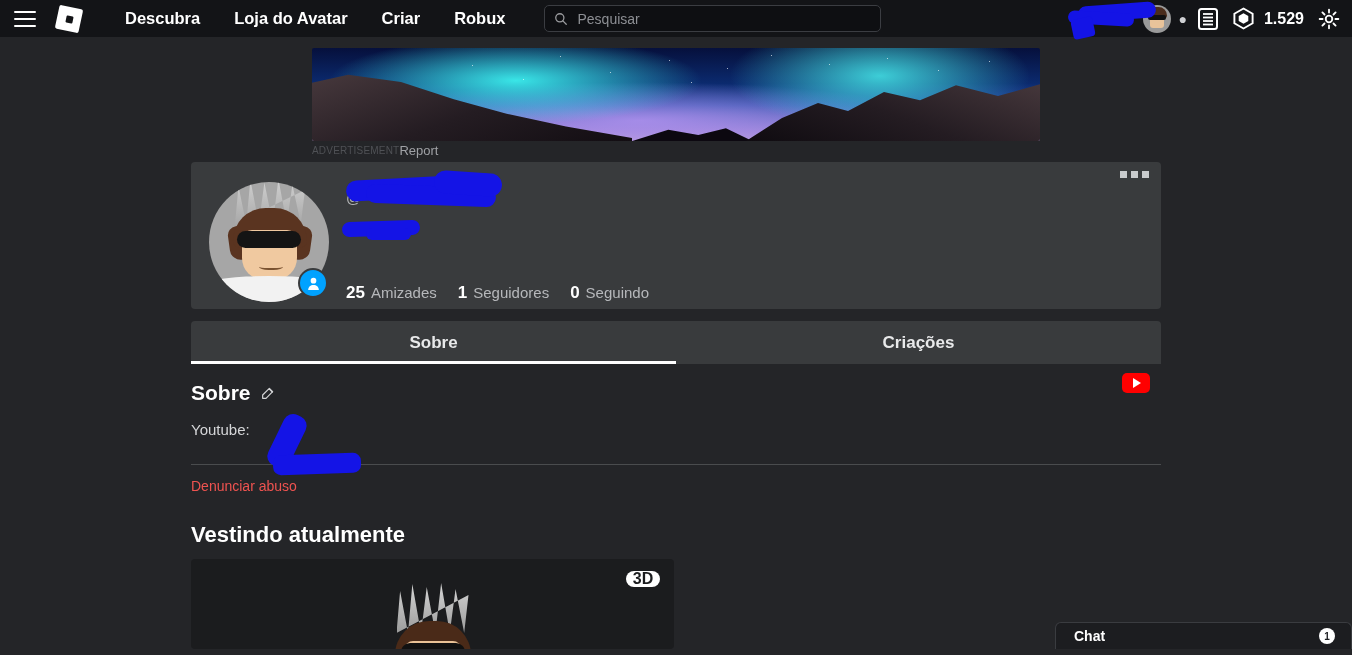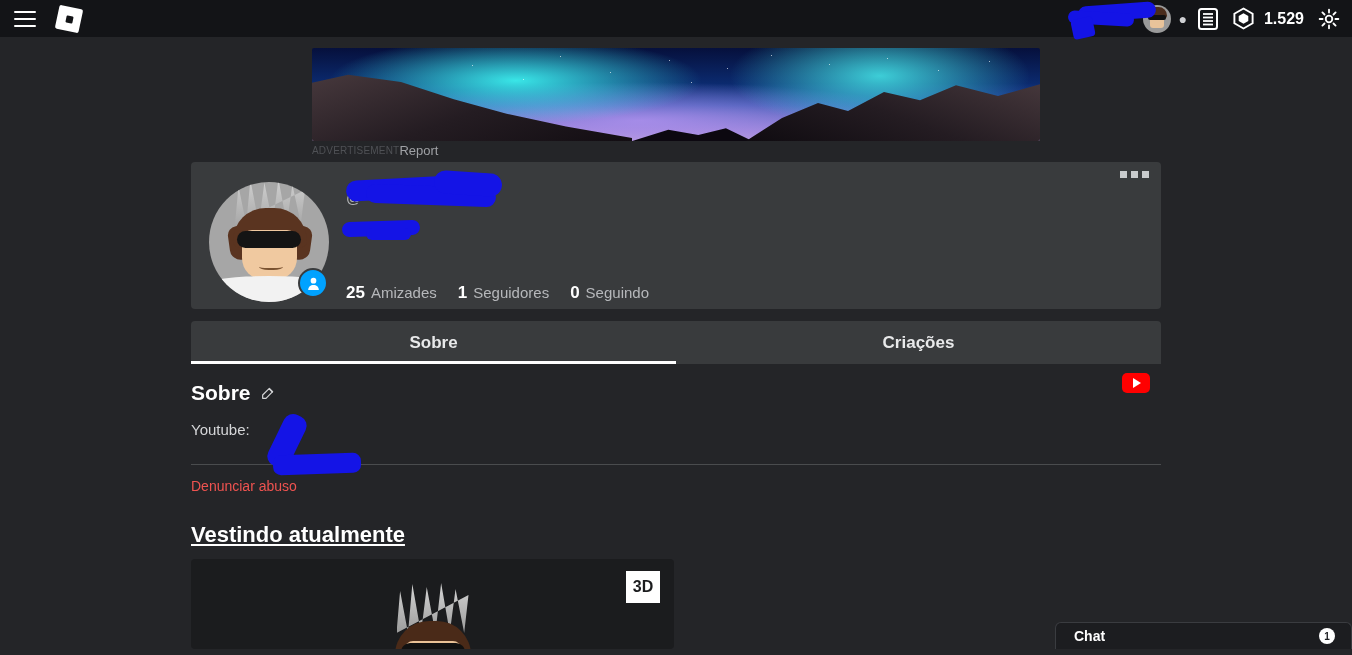--- a/index.html
+++ b/index.html
@@ -260,21 +260,21 @@
   .clock-ico {
     width: 26px; height: 26px; border: 1px solid #6e7073; border-radius: 6px;
     display: flex; align-items: center; justify-content: center;
   }
   .prev-label { color: #c6c8ca; font-size: 14px; }
   .report-abuse { color: #ef5350; font-size: 14px; cursor: pointer; }
 
   
   .wearing-title {
     width: 970px; margin: 28px auto 0;
-    color: #fff; font-size: 22px; font-weight: bold; text-decoration: underline;
+    color: #fff; font-size: 22px; font-weight: bold;
   }
   .wearing-grid {
     width: 970px; margin: 11px auto 0;
     display: flex; gap: 8px;
   }
   .avatar-render {
     width: 483px; height: 90px;
     background: #1b1c1e; border-radius: 4px;
     position: relative; overflow: hidden;
   }
@@ -282,21 +282,21 @@
   .ar-figure .hg {
     position: absolute; left: 24px; top: 0; width: 72px; height: 50px;
     background: linear-gradient(180deg,#d6d6d6 0%, #9b9b9b 100%);
     clip-path: polygon(0 100%, 5% 16%, 16% 100%, 22% 2%, 34% 100%, 42% 8%, 54% 100%, 62% 0, 74% 100%, 82% 12%, 94% 100%, 100% 24%);
   }
   .ar-figure .hr2 { position: absolute; left: 22px; top: 38px; width: 76px; height: 44px; background: #4a2a18; border-radius: 34px 34px 10px 10px; }
   .ar-figure .fc { position: absolute; left: 32px; top: 58px; width: 56px; height: 48px; background: #e9c196; border-radius: 8px 8px 18px 18px; }
   .ar-figure .sh { position: absolute; left: 28px; top: 60px; width: 64px; height: 18px; background: #111; border-radius: 9px; }
   .btn-3d {
     position: absolute; right: 14px; top: 12px;
-    width: 34px; height: 32px; background: #fff; border-radius: 0;
+    width: 34px; height: 16px; background: #fff; border-radius: 10px;
     display: flex; align-items: center; justify-content: center;
     color: #1b1c1e; font-size: 16px; font-weight: bold; cursor: pointer;
   }
   .items-panel {
     width: 479px; height: 90px;
     background: #2e3032; border-radius: 4px;
     display: flex; align-items: flex-start; gap: 11px;
     padding: 28px 0 0 24px;
   }
   .item-thumb {
@@ -343,21 +343,34 @@
     <span></span>
       <span></span>
       <span></span>
   </div>
 
   <div class="logo-mark">
     <div class="tile"></div>
       <div class="hole"></div>
   </div>
 
-
+  <nav class="nav">
+    <a>Descubra</a>
+    <a>Loja do Avatar</a>
+    <a>Criar</a>
+    <a>Robux</a>
+  </nav>
+
+  <div class="search-wrap">
+    <svg class="search-ico" viewBox="0 0 24 24">
+      <circle cx="10" cy="10" r="7" fill="none" stroke="#c9cacd" stroke-width="2.2"></circle>
+      <line x1="15.2" y1="15.2" x2="21" y2="21" stroke="#c9cacd" stroke-width="2.2" stroke-linecap="round"></line>
+    </svg>
+    <span class="search-ph">Pesquisar</span>
+  </div>
 
   <div class="header-right">
     <div class="hr-avatar">
       <div class="hair"></div>
         <div class="face"></div>
         <div class="shades"></div>
     </div>
     <div class="hr-name">●</div>
 
     <div class="hr-icon">

